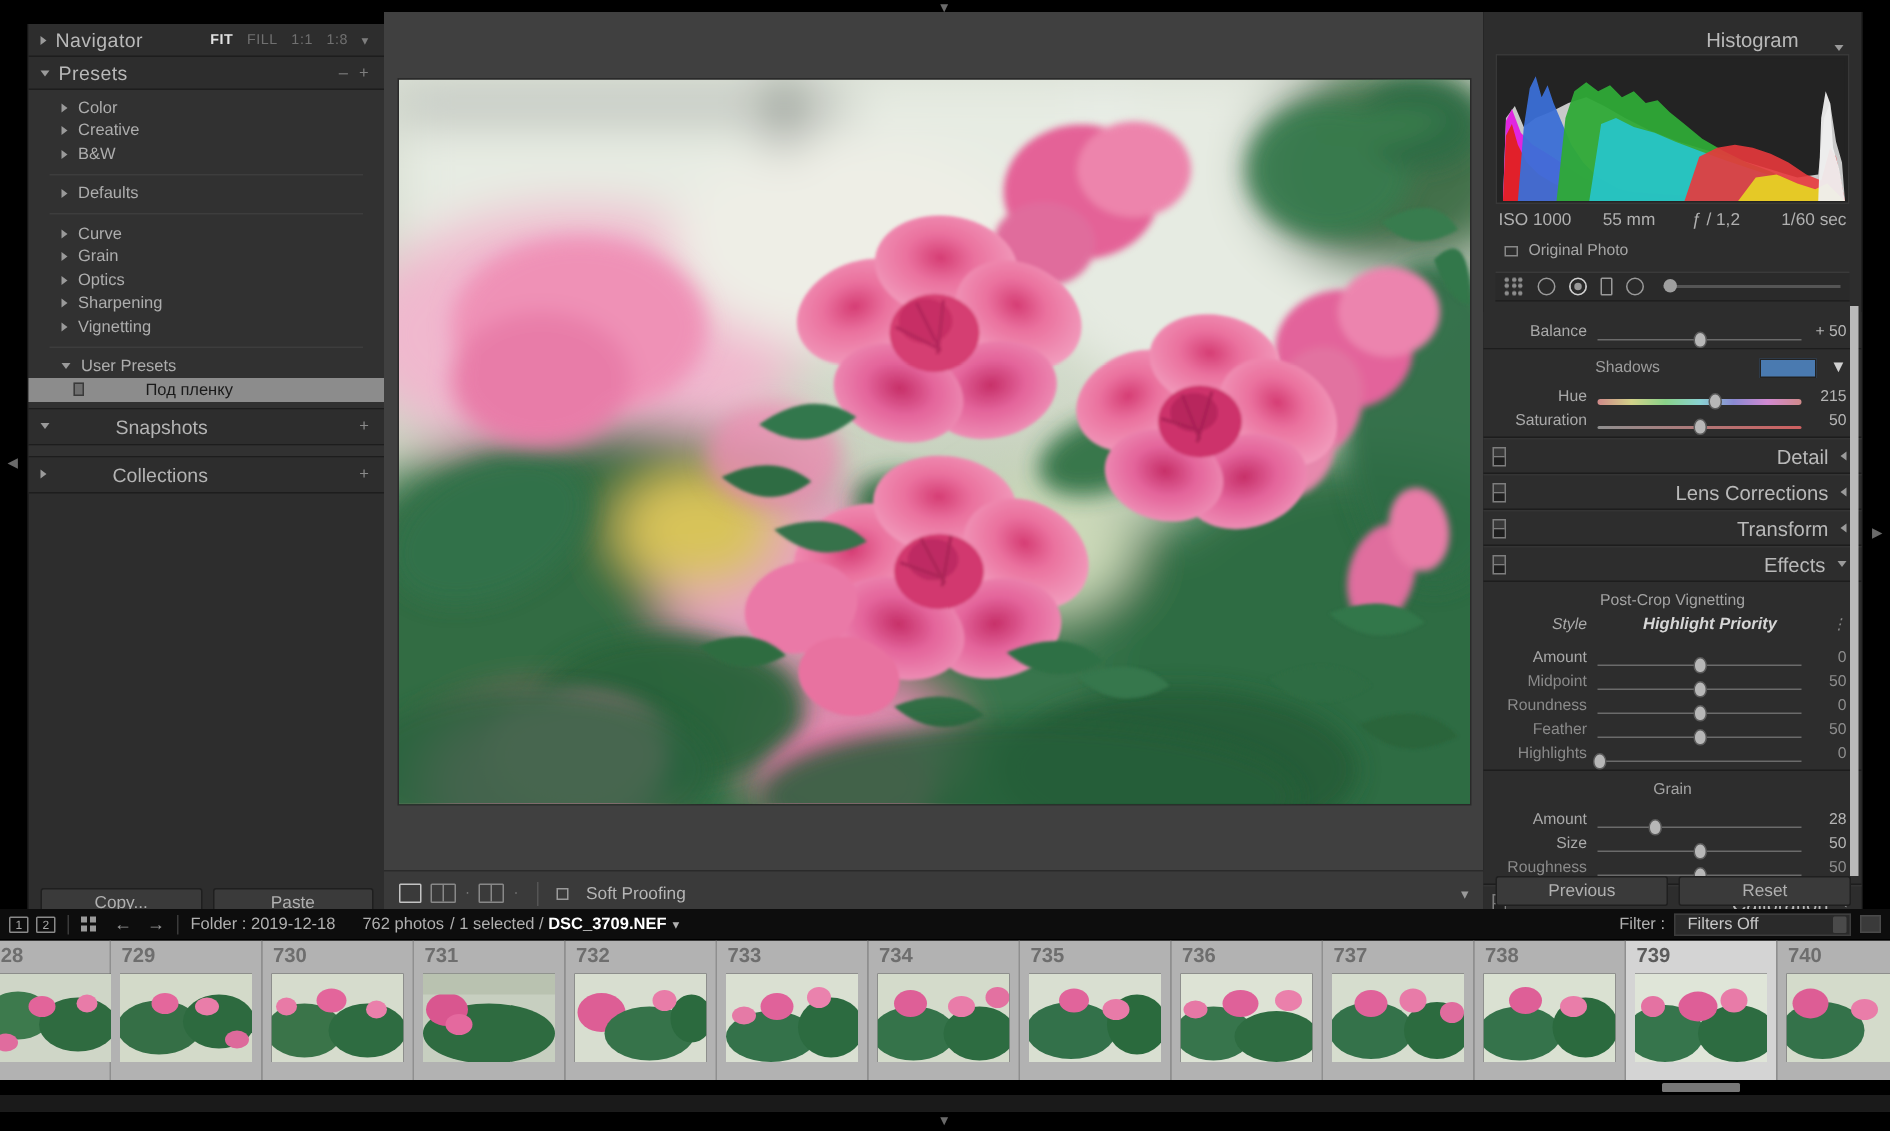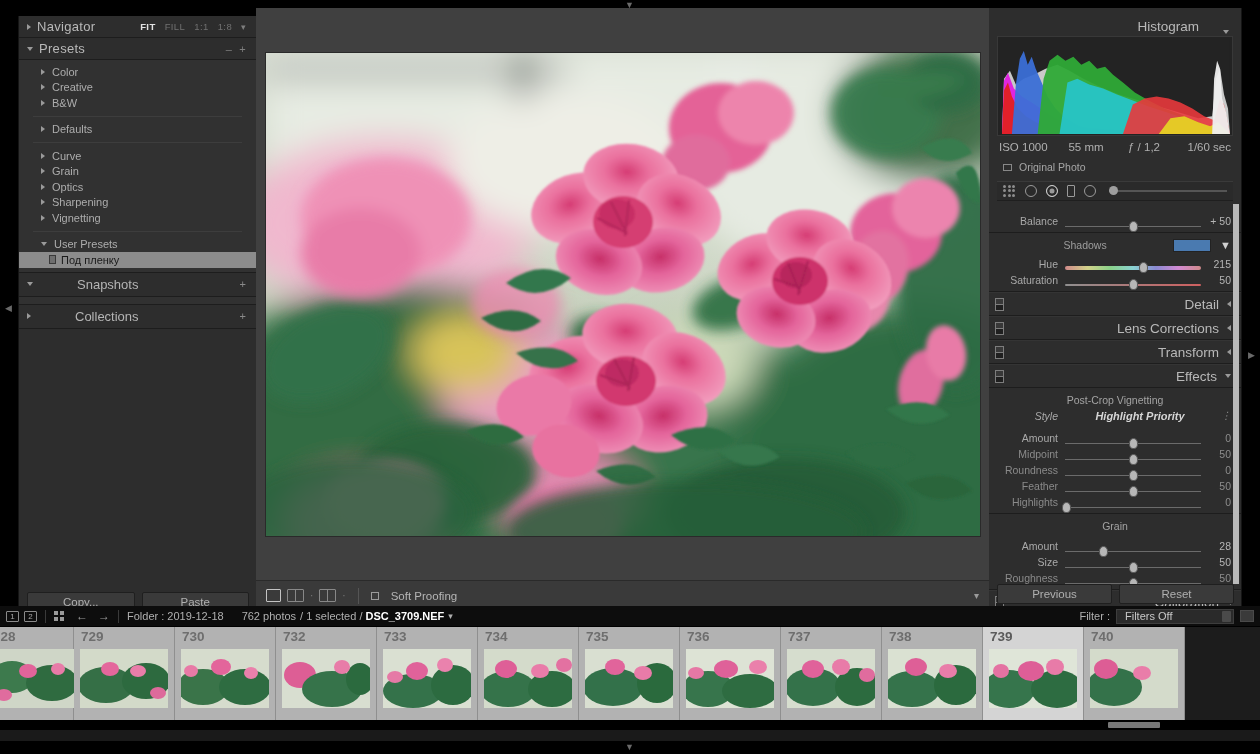--- a/index.html
+++ b/index.html
@@ -29,21 +29,21 @@
   .section-head .title { flex:1; color:#b9b9b9; font-size:13px; }
   .section-head .right { color:#7e7e7e; font-size:11px; display:flex; align-items:center; gap:7px; }
   .nav-modes { display:flex; gap:9px; align-items:center; font-size:9.5px; letter-spacing:.4px;}
   .nav-modes span { color:#707070; }
   .nav-modes span.active { color:#e2e2e2; font-weight:bold; }
 
   .presets-body { background:#313131; border-bottom:1px solid #1d1d1d; padding:4px 0 4px 0;}
   .preset-row { display:flex; align-items:center; height:15.5px; padding-left:22px; color:#adadad; font-size:11px; }
   .preset-row .caret { margin-right:7px; }
   .preset-sep { height:1px; background:#3d3d3d; margin:5px 14px 5px 14px; }
-  .preset-row.selected { background:#8c8c8c; color:#1a1a1a; }
+  .preset-row.selected { background:#8c8c8c; color:#1a1a1a;gap:36px; }
   .preset-row.selected .pfile { margin-right:5px; }
   .pfile { display:inline-block; width:7px; height:9px; border:1px solid #3a3a3a; background:#6f6f6f;}
 
   .plain-head {
     display:flex; align-items:center; height:24px; padding:0 10px 0 8px;
     color:#b4b4b4; font-size:13px; border-bottom:1px solid #1d1d1d; background:#2d2d2d;
   }
   .plain-head .caret { margin-right:6px; }
   .plain-head .title { flex:1;margin-left:38px; }
   .plain-head .sym { color:#8a8a8a; font-size:11px; }
@@ -733,20 +733,32 @@
                 <rect width="88" height="59" fill="#d6dccd"></rect>
                 <ellipse cx="22" cy="38" rx="26" ry="18" fill="#3a7449"></ellipse>
                 <ellipse cx="64" cy="38" rx="26" ry="18" fill="#2e6c41"></ellipse>
                 <ellipse cx="40" cy="18" rx="10" ry="8" fill="#e3659b"></ellipse>
                 <ellipse cx="70" cy="24" rx="7" ry="6" fill="#ea80ab"></ellipse>
                 <ellipse cx="10" cy="22" rx="7" ry="6" fill="#e87aa6"></ellipse>
               </svg>
           </span>
         </div>
 
+        <div class="fs-cell">
+          <span class="idx">731</span>
+          <span class="fs-thumb">
+            <svg width="88" height="59" viewBox="0 0 88 59" preserveAspectRatio="none">
+                <rect width="88" height="59" fill="#c7cfc0"></rect>
+                <ellipse cx="44" cy="40" rx="44" ry="20" fill="#2e6b40"></ellipse>
+                <ellipse cx="16" cy="24" rx="14" ry="11" fill="#d9568f"></ellipse>
+                <ellipse cx="24" cy="34" rx="9" ry="7" fill="#e4699e"></ellipse>
+                <rect x="0" y="0" width="88" height="14" fill="#b9c2b0"></rect>
+              </svg>
+          </span>
+        </div>
 
         <div class="fs-cell">
           <span class="idx">732</span>
           <span class="fs-thumb">
             <svg width="88" height="59" viewBox="0 0 88 59" preserveAspectRatio="none">
                 <rect width="88" height="59" fill="#d8ded0"></rect>
                 <ellipse cx="18" cy="26" rx="16" ry="13" fill="#dd5e95"></ellipse>
                 <ellipse cx="50" cy="40" rx="30" ry="18" fill="#36734a"></ellipse>
                 <ellipse cx="78" cy="30" rx="14" ry="16" fill="#2b6a3e"></ellipse>
                 <ellipse cx="60" cy="18" rx="8" ry="7" fill="#e87ca8"></ellipse>

